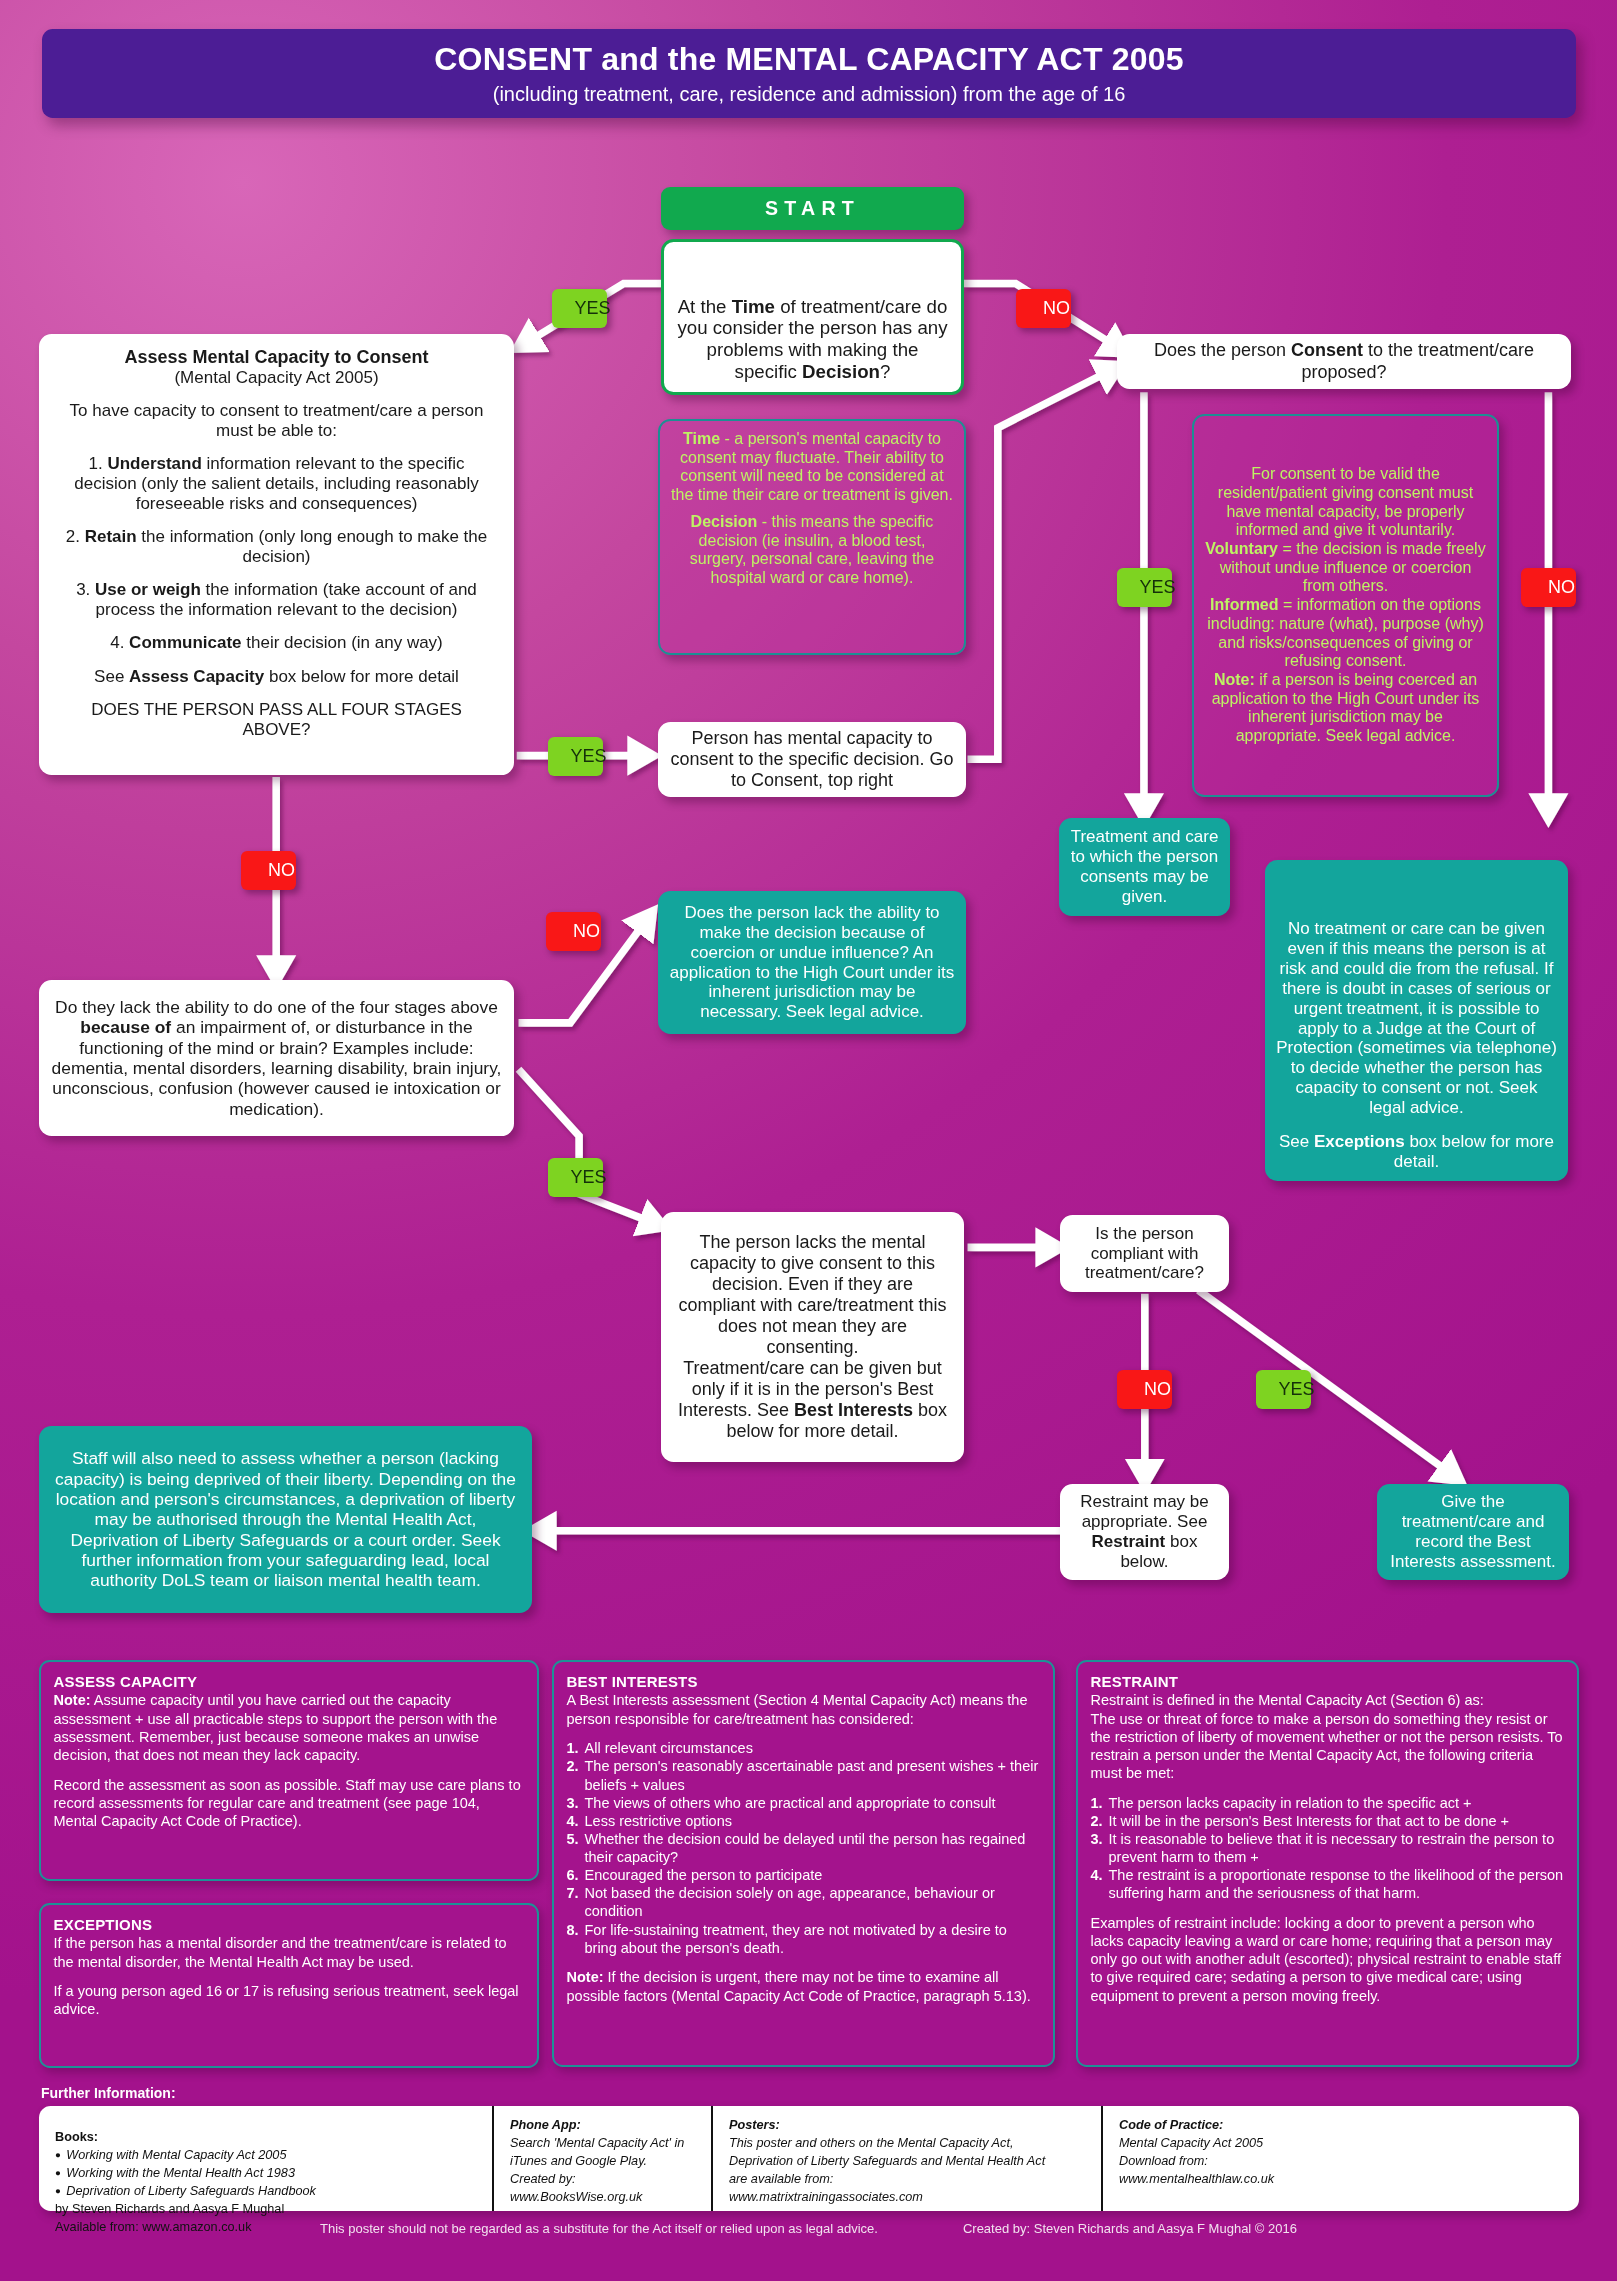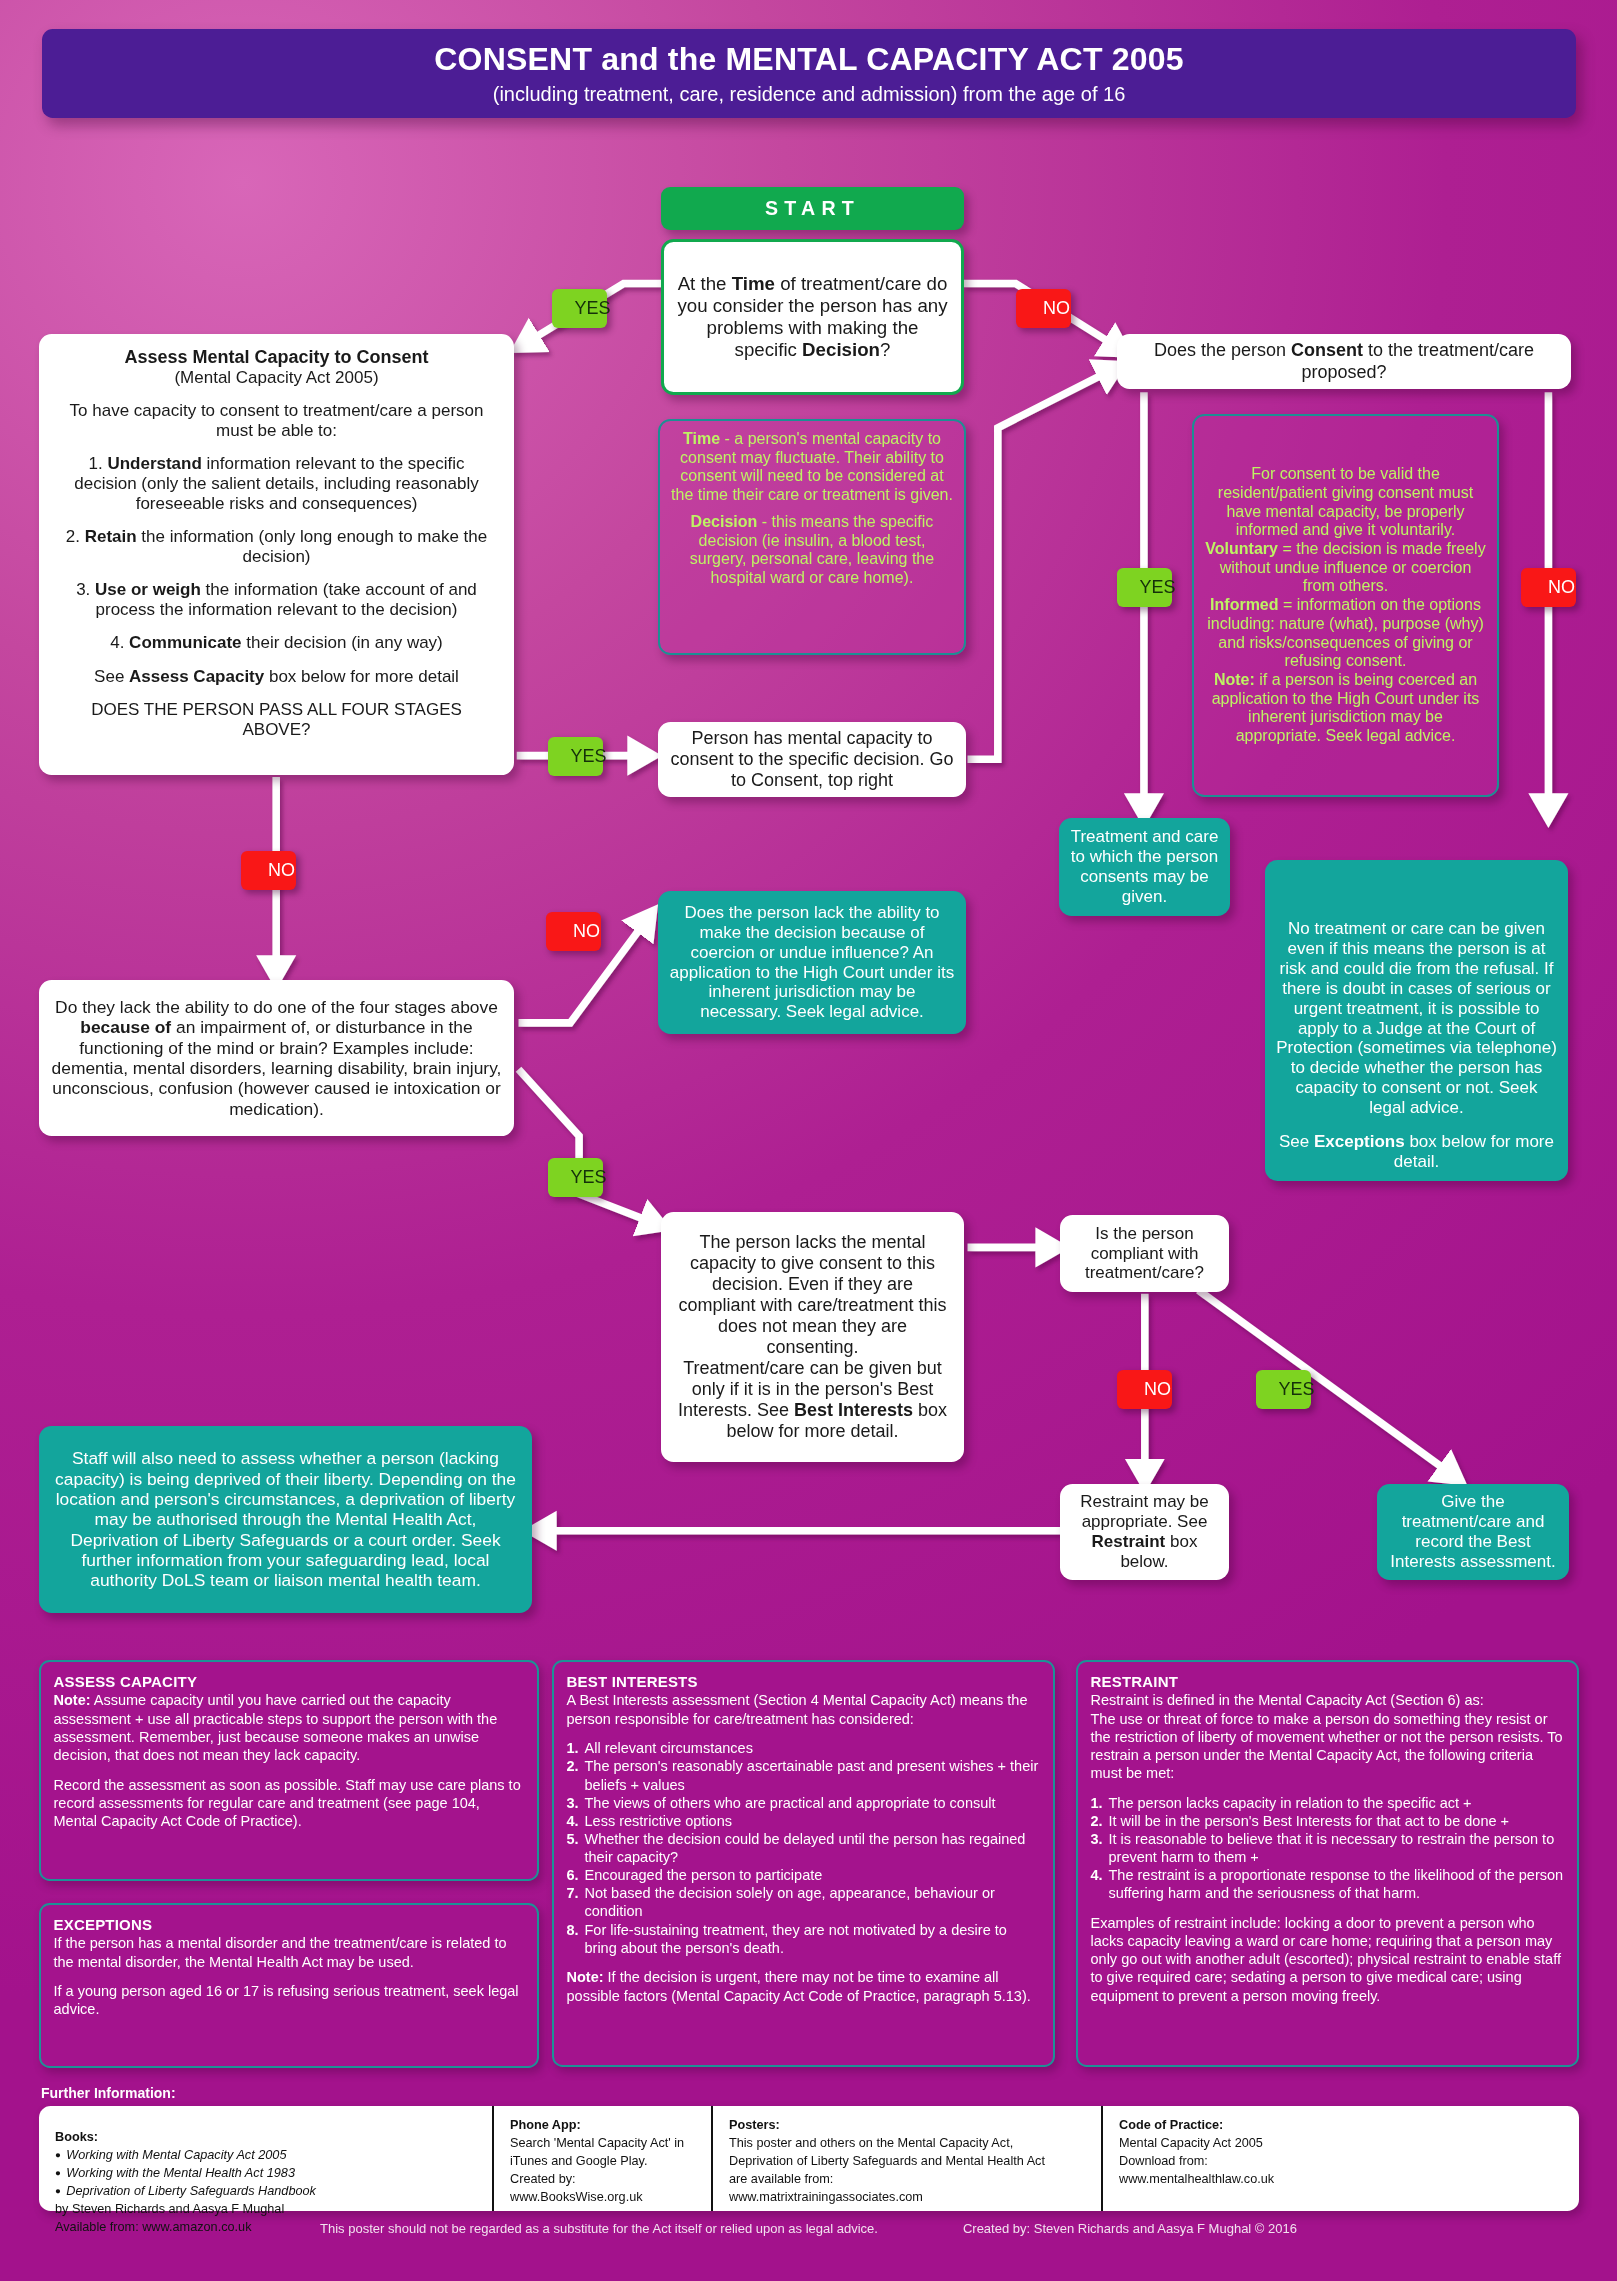--- a/index.html
+++ b/index.html
@@ -79,21 +79,21 @@
   .lbl.yes { background:#7ed321; color:#15310a; }
   .lbl.no  { background:#f91717; color:#ffffff; }
 
   
   #wires { position:absolute; left:0; top:0; width:1617px; height:2281px; z-index:5; }
 
   
   #q-time {
     left:661px; top:239px; width:303px; height:156px;
     border:3.6px solid #11a94e; font-size:18.7px; z-index:20;
-    display:flex; align-items:center; justify-content:center;
+    display:flex; align-items:flex-end; justify-content:center;
   }
   #def-time {
     left:658px; top:419px; width:308px; height:236px; font-size:16px; z-index:20;
   }
   #assess-capacity-consent {
     left:39px; top:334px; width:475px; height:441px;
     font-size:17px; text-align:center; padding:12.5px 18px; z-index:20;
   }
   #assess-capacity-consent .t1 { font-size:18px; font-weight:bold; }
   #assess-capacity-consent p { margin-top:13.4px; }
@@ -160,21 +160,21 @@
   
   #further-label {
     position:absolute; left:41px; top:2085px; font-size:14px; font-weight:bold; color:#ffffff;
   }
   #footer-card {
     position:absolute; left:39px; top:2106px; width:1540px; height:105px;
     background:#ffffff; border-radius:11.6px; color:#111;
     display:flex; box-shadow:3.6px 4.5px 8px rgba(60,0,50,0.30);
   }
   .fcol { padding:9.8px 12.5px 7.1px 16px; font-size:12.7px; line-height:1.42; }
-  .fcol + .fcol { border-left:2.2px solid #111; }
+  .fcol + .fcol { border-left:2.2px solid #111;font-style:italic; }
   .fcol .fh { font-weight:bold; }
   .fcol .it { font-style:italic; }
   .bullets { list-style:none; }
   .bullets li:before { content:"\25CF"; font-size:9.8px; margin-right:5.3px; position:relative; top:-1.3px; }
   #fc1 { width:453px;margin-top:12px; }
   #fc2 { width:219px; }
   #fc3 { width:390px; }
   #fc4 { width:478px; }
 
   #disclaimer {

